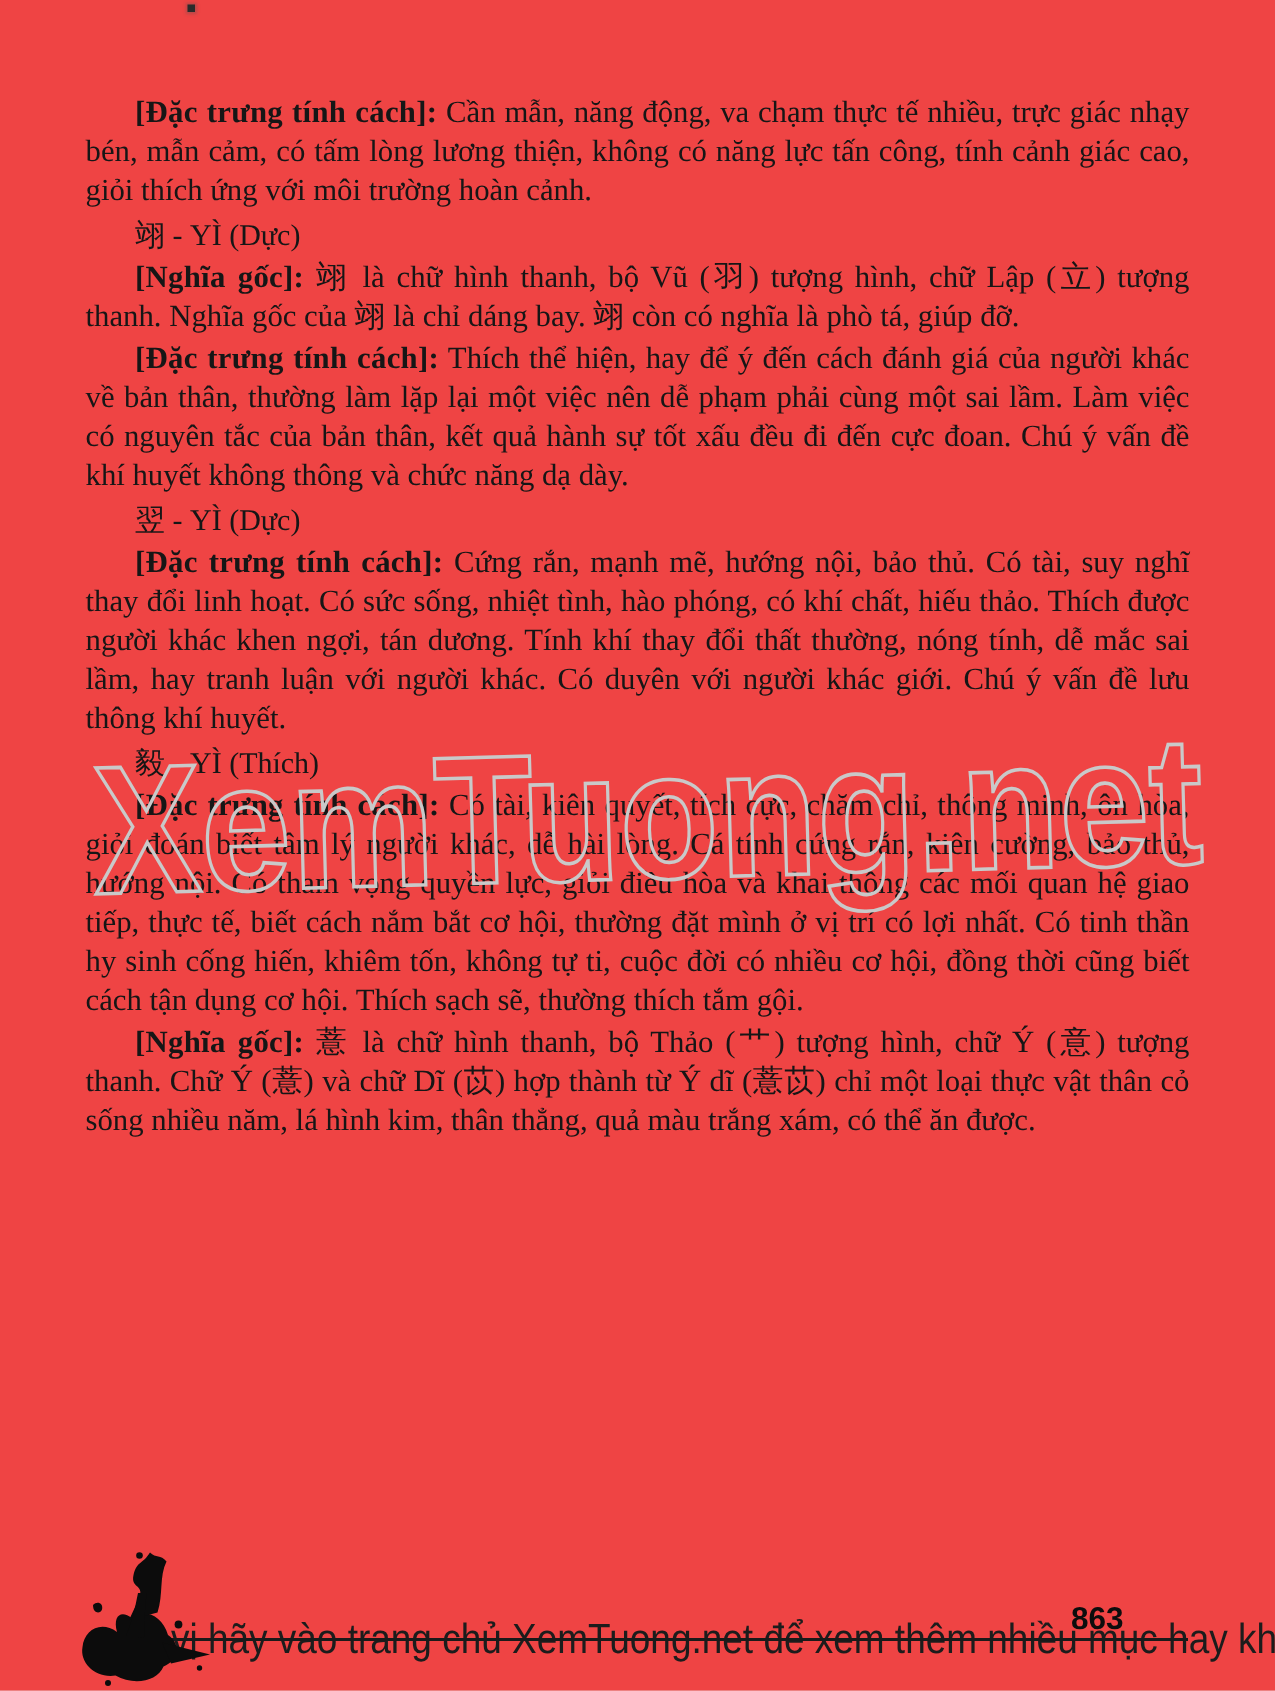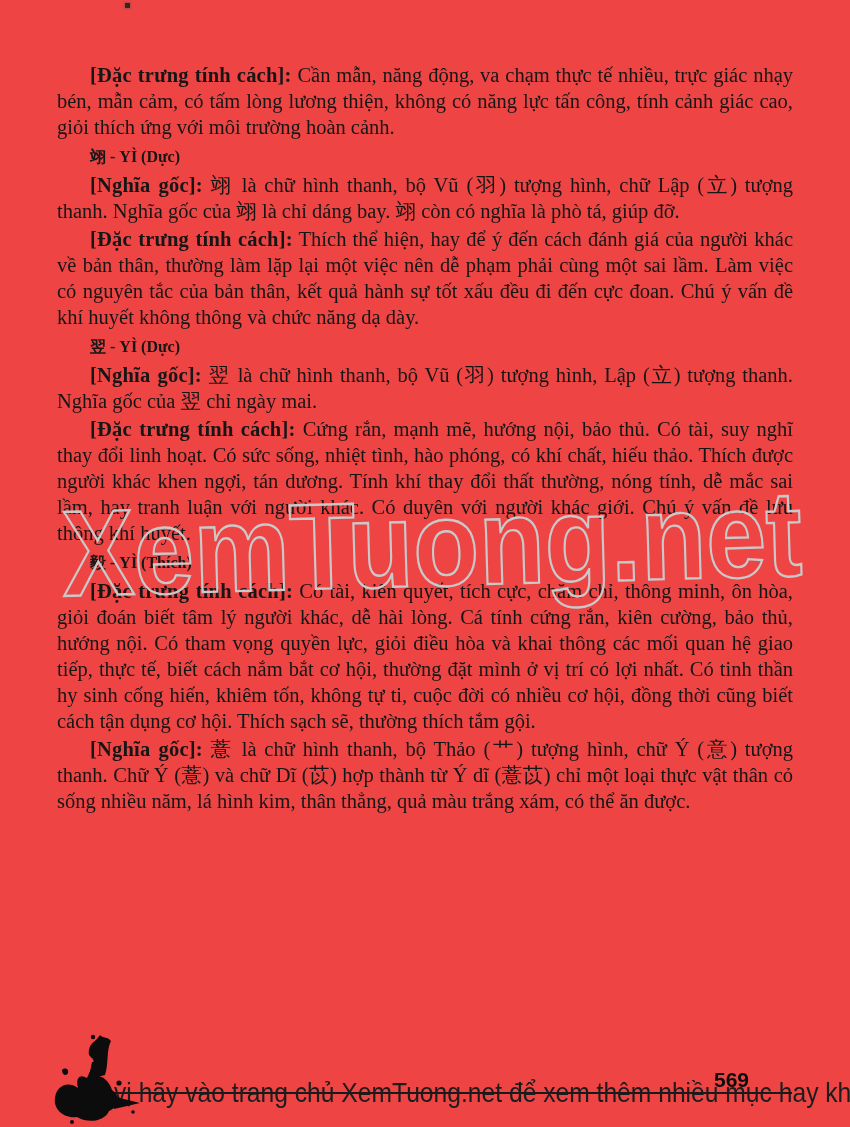--- a/index.html
+++ b/index.html
@@ -29,25 +29,25 @@
     line-height: 26px;
     text-align: justify;
     z-index: 1;
   }
   .content p {
     margin: 0 0 2px 0;
     text-indent: 33px;
   }
   .content p b { letter-spacing: 0.2px; }
   .content h3 {
-    font-size: 16px;
+    font-size: 20px;
     line-height: 26px;
     margin: 4px 0 2px 0;
     text-indent: 33px;
-    font-weight: bold;
+    font-weight: normal;
     font-family: "Liberation Serif", serif;
   }
   .watermark {
     position: absolute;
     left: 62px; top: 492px;
     width: 764px; height: 132px;
     transform: rotate(-1.6deg);
     transform-origin: left bottom;
     z-index: 3;
     pointer-events: none;
@@ -91,36 +91,35 @@
 <div class="page">
 
   <div class="speck"></div>
 
   <div class="content">
     <p><b>[Đặc trưng tính cách]:</b><span> Cần mẫn, năng động, va chạm thực tế nhiều, trực giác nhạy bén, mẫn cảm, có tấm lòng lương thiện, không có năng lực tấn công, tính cảnh giác cao, giỏi thích ứng với môi trường hoàn cảnh.</span></p>
     <h3>翊 - YÌ (Dực)</h3>
     <p><b>[Nghĩa gốc]:</b><span> 翊 là chữ hình thanh, bộ Vũ (羽) tượng hình, chữ Lập (立) tượng thanh. Nghĩa gốc của 翊 là chỉ dáng bay. 翊 còn có nghĩa là phò tá, giúp đỡ.</span></p>
     <p><b>[Đặc trưng tính cách]:</b><span> Thích thể hiện, hay để ý đến cách đánh giá của người khác về bản thân, thường làm lặp lại một việc nên dễ phạm phải cùng một sai lầm. Làm việc có nguyên tắc của bản thân, kết quả hành sự tốt xấu đều đi đến cực đoan. Chú ý vấn đề khí huyết không thông và chức năng dạ dày.</span></p>
     <h3>翌 - YÌ (Dực)</h3>
-    <p><b>[Nghĩa gốc]:</b><span> 翌 là chữ hình thanh, bộ Vũ (羽) tượng hình, Lập (立) tượng thanh. Nghĩa gốc của 翌 chỉ ngày mai.</span></p>
     <p><b>[Đặc trưng tính cách]:</b><span> Cứng rắn, mạnh mẽ, hướng nội, bảo thủ. Có tài, suy nghĩ thay đổi linh hoạt. Có sức sống, nhiệt tình, hào phóng, có khí chất, hiếu thảo. Thích được người khác khen ngợi, tán dương. Tính khí thay đổi thất thường, nóng tính, dễ mắc sai lầm, hay tranh luận với người khác. Có duyên với người khác giới. Chú ý vấn đề lưu thông khí huyết.</span></p>
     <h3>毅 - YÌ (Thích)</h3>
     <p><b>[Đặc trưng tính cách]:</b><span> Có tài, kiên quyết, tích cực, chăm chỉ, thông minh, ôn hòa, giỏi đoán biết tâm lý người khác, dễ hài lòng. Cá tính cứng rắn, kiên cường, bảo thủ, hướng nội. Có tham vọng quyền lực, giỏi điều hòa và khai thông các mối quan hệ giao tiếp, thực tế, biết cách nắm bắt cơ hội, thường đặt mình ở vị trí có lợi nhất. Có tinh thần hy sinh cống hiến, khiêm tốn, không tự ti, cuộc đời có nhiều cơ hội, đồng thời cũng biết cách tận dụng cơ hội. Thích sạch sẽ, thường thích tắm gội.</span></p>
     <p><b>[Nghĩa gốc]:</b><span> 薏 là chữ hình thanh, bộ Thảo (艹) tượng hình, chữ Ý (意) tượng thanh. Chữ Ý (薏) và chữ Dĩ (苡) hợp thành từ Ý dĩ (薏苡) chỉ một loại thực vật thân cỏ sống nhiều năm, lá hình kim, thân thẳng, quả màu trắng xám, có thể ăn được.</span></p>
   </div>
 
   <div class="watermark">
     <svg width="764" height="132" viewBox="0 0 764 132" xmlns="http://www.w3.org/2000/svg">
       <text x="2" y="104" textLength="740" lengthAdjust="spacingAndGlyphs" font-family="Liberation Sans, sans-serif" font-size="122" font-weight="bold" fill="none" stroke="#c9c9c9" stroke-width="2.4">XemTuong.net</text>
     </svg>
   </div>
 
   <div class="footer-text">vị hãy vào trang chủ XemTuong.net để xem thêm nhiều mục hay khác</div>
   <div class="strike-line"></div>
-  <div class="page-number">569</div>
+  <div class="page-number">863</div>
 
   <div class="ink-blot">
     <svg width="104" height="94" viewBox="0 0 104 94" xmlns="http://www.w3.org/2000/svg">
       <g fill="#0c0c0c">
         <path d="M30,56 C19,48 8,55 7,66 C5,77 16,87 29,85 C41,92 57,89 61,79 C71,75 73,64 64,58 C60,44 47,40 40,47 C33,41 27,45 30,56 Z"></path>
         <path d="M52,3 C47,11 43,9 41,18 C39,27 48,24 45,33 L38,48 L57,43 C61,31 58,19 63,9 C59,4 56,7 52,3 Z"></path>
         <path d="M44,30 C42,40 40,50 36,58 L48,60 C49,49 48,39 50,30 Z"></path>
         <path d="M60,63 L92,71 L66,77 Z"></path>
         <path d="M14,38 C17,35 21,37 20,41 C19,44 14,44 14,38 Z"></path>
         <circle cx="71" cy="51" r="2.6"></circle>

